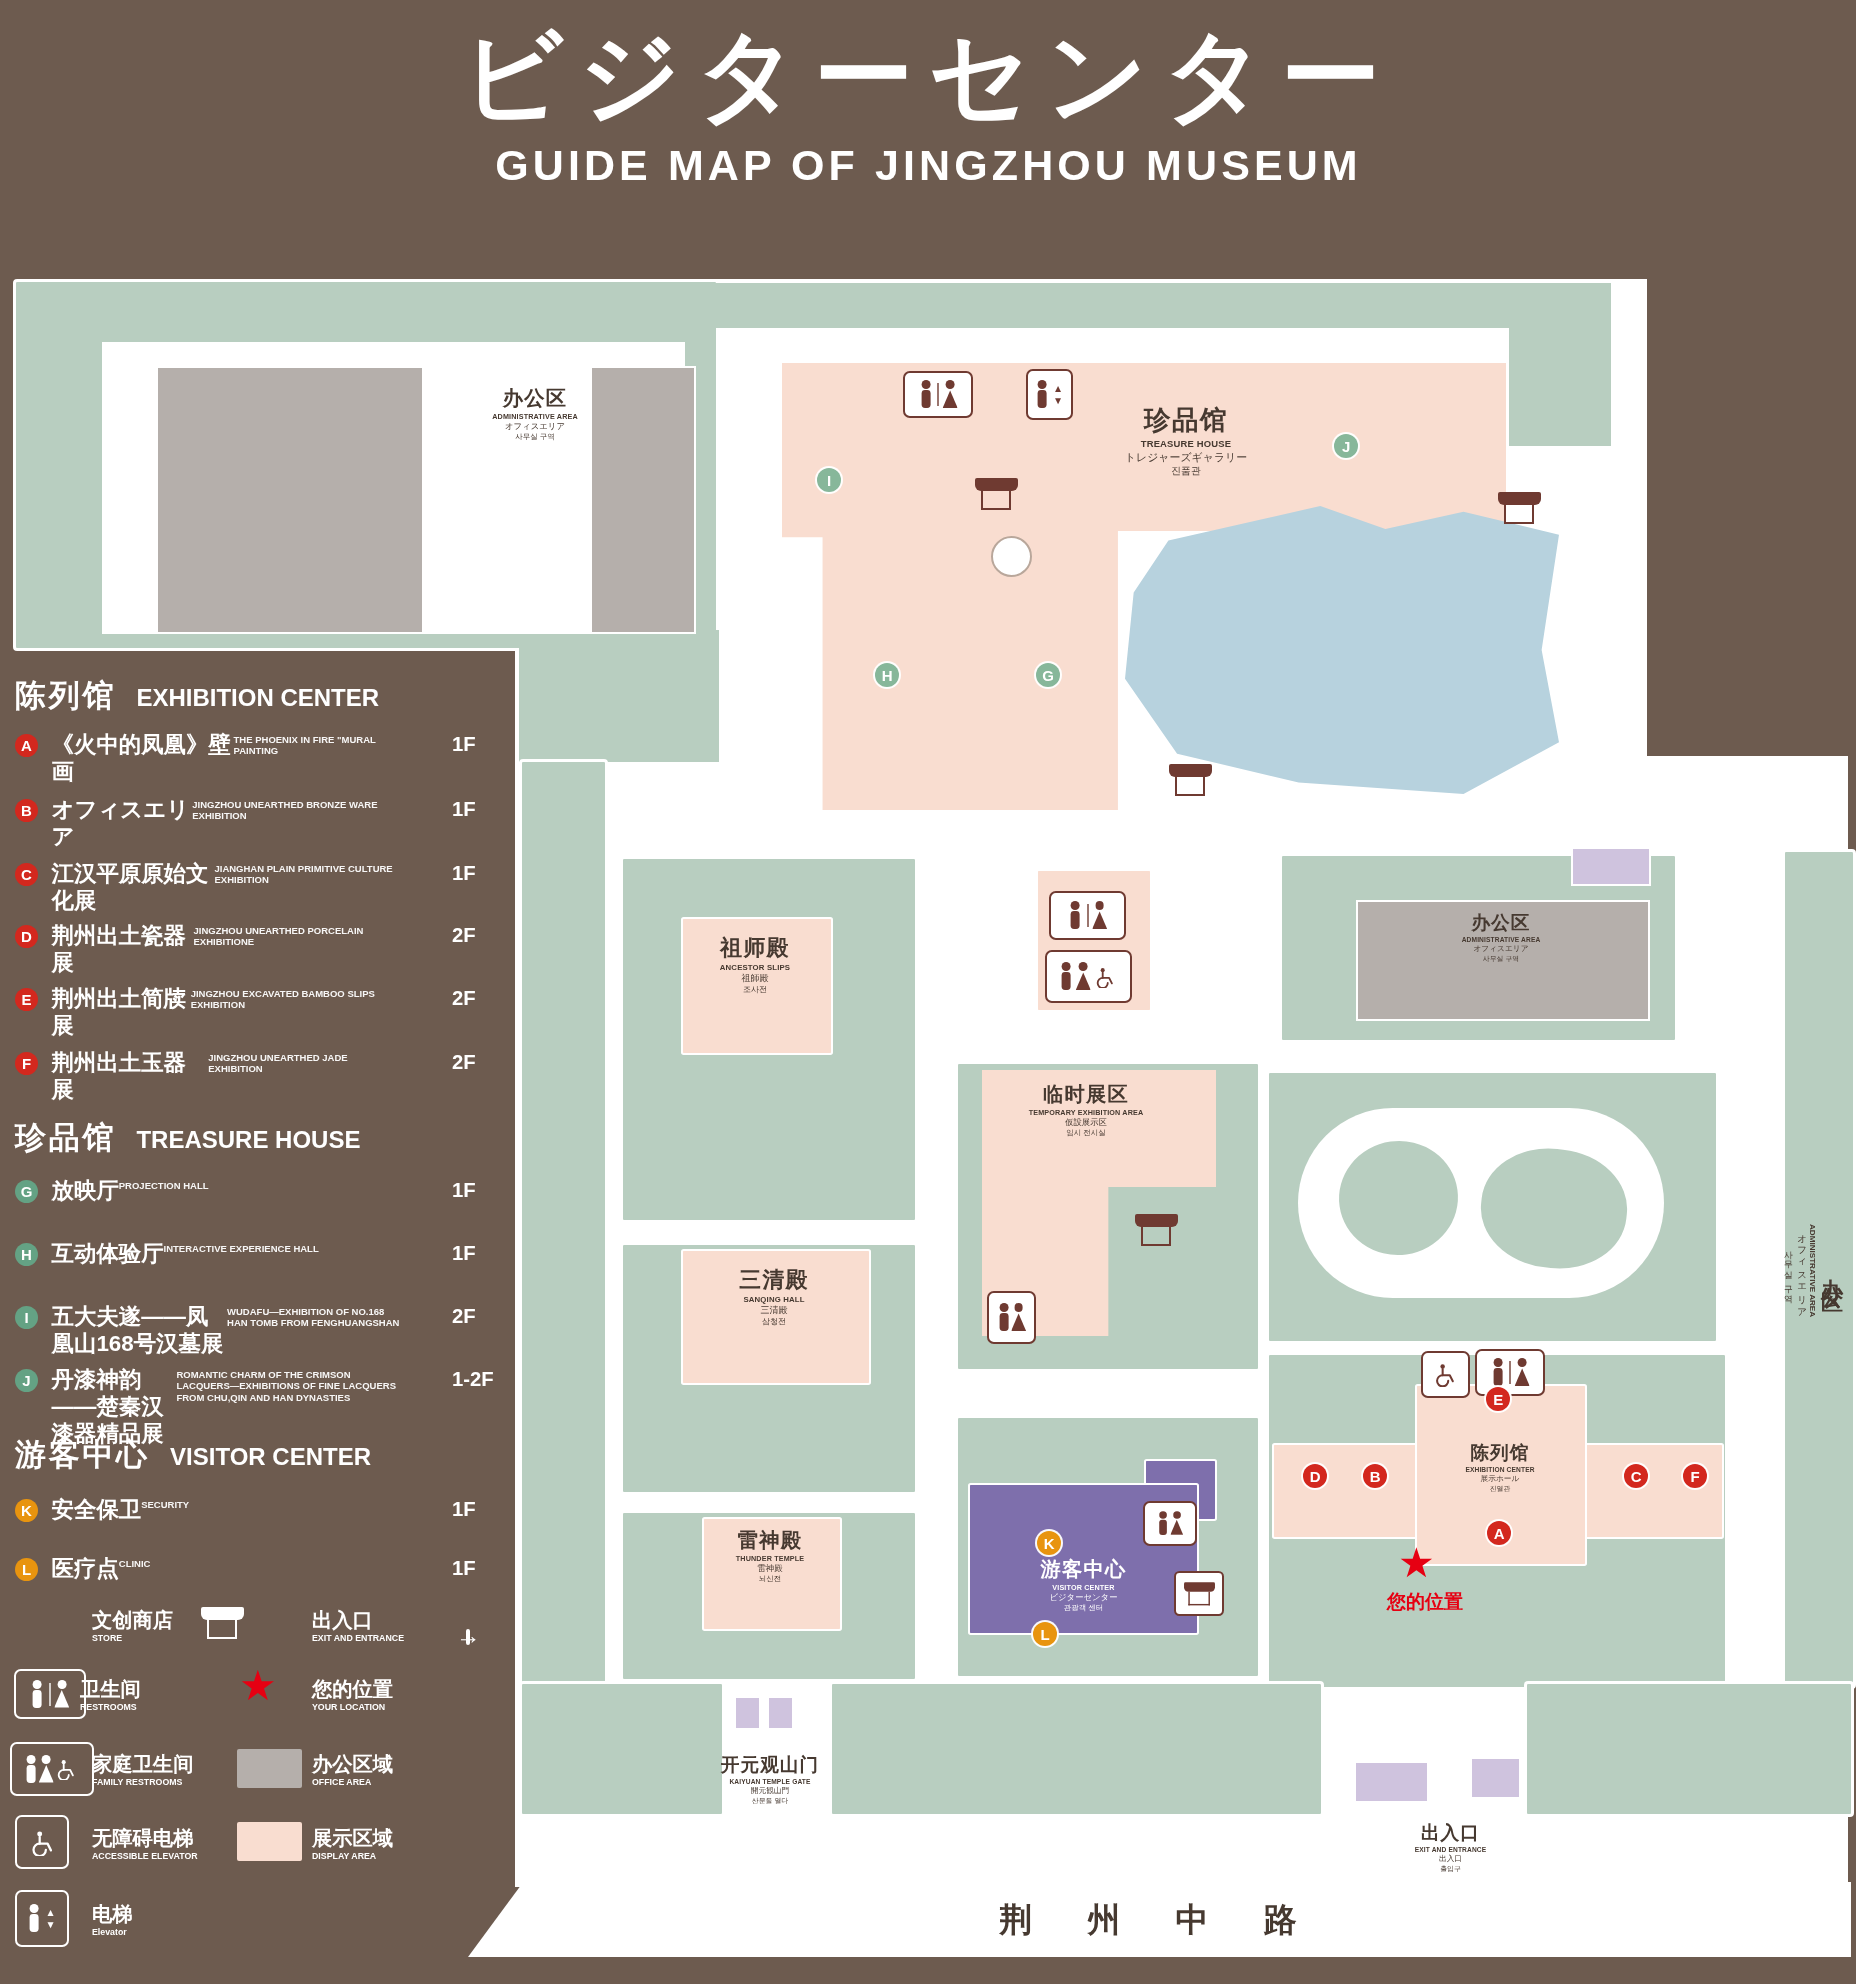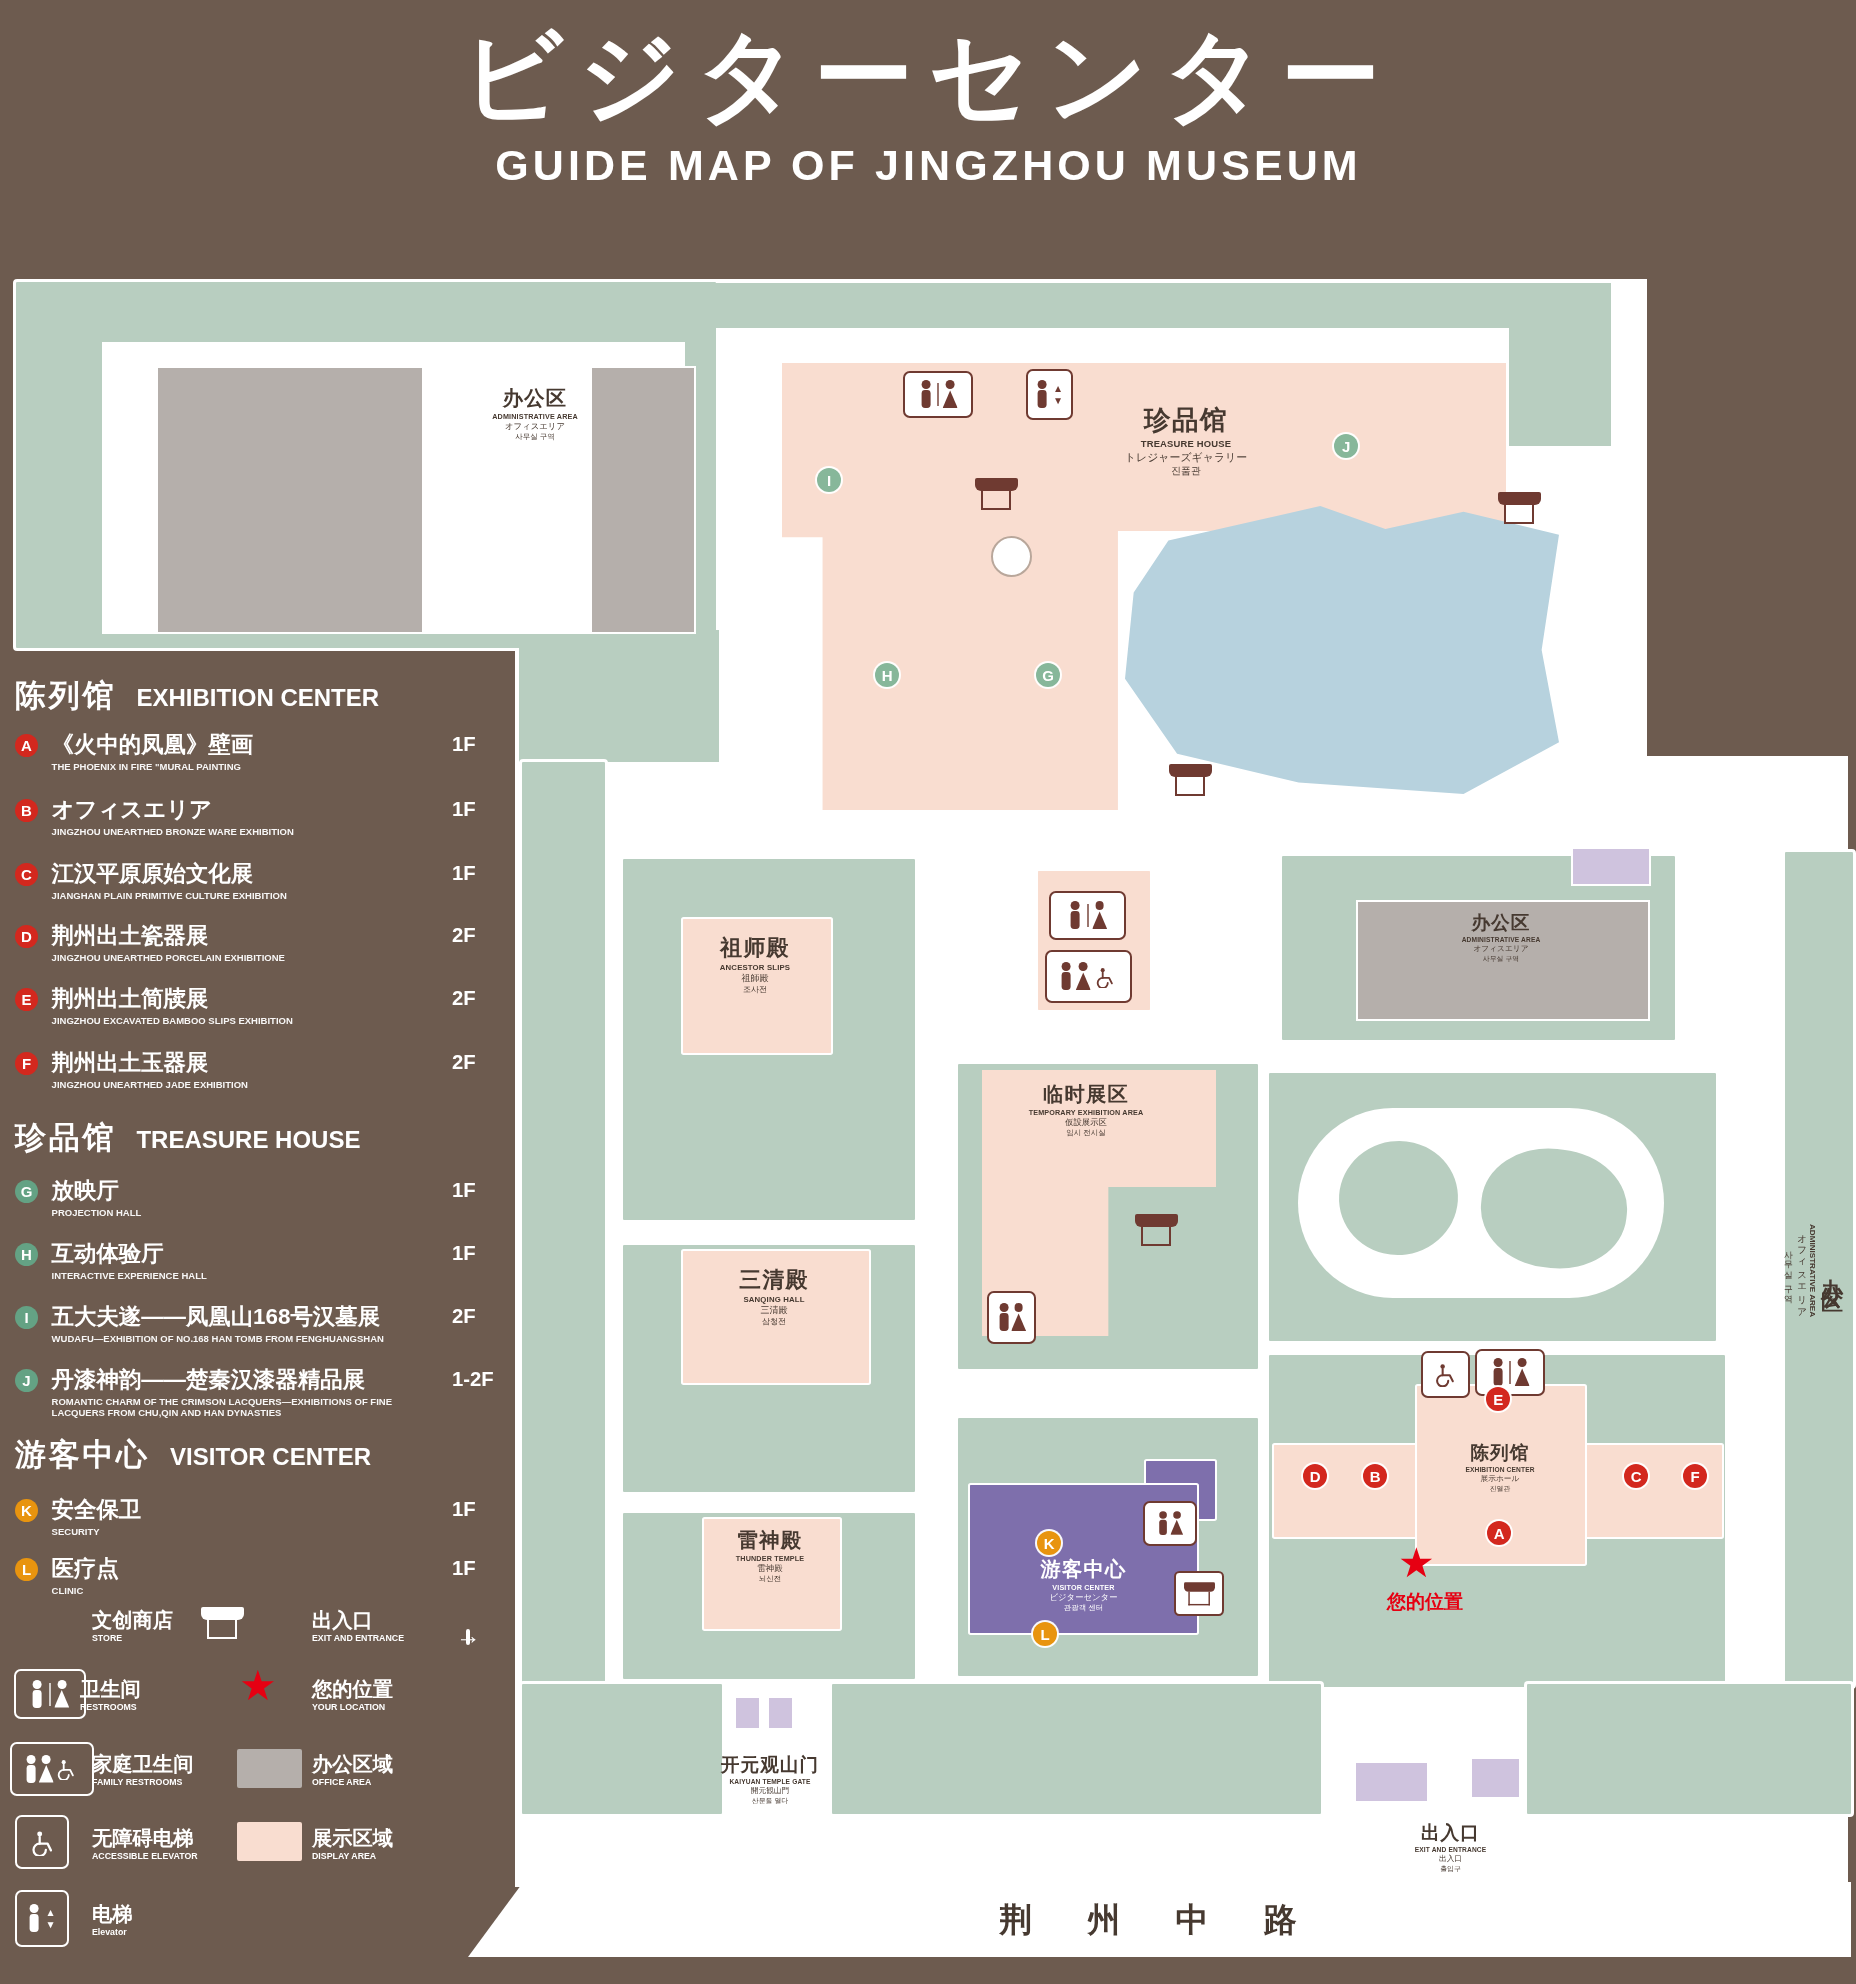--- a/index.html
+++ b/index.html
@@ -35,21 +35,21 @@
 
   .badge{width:23px;height:23px;border-radius:50%;color:#fff;font-weight:bold;font-size:15px;
          display:flex;align-items:center;justify-content:center;flex:none;margin-top:2px}
   .br{background:#d3281e}.bgn{background:#64a284}.bo{background:#e8940f}
 
   .sec-h{position:absolute;left:15px;color:#fff;display:flex;align-items:baseline;gap:20.3px}
   .sec-h .zh{font-size:31px;font-weight:bold;letter-spacing:2.7px}
   .sec-h .en{font-size:24px;font-weight:bold}
 
   .item{position:absolute;left:15px;width:495px;display:flex;gap:13.6px;color:#fff}
-  .item .tx{display:flex;flex-direction:column;width:353px;line-height:1.2}
+  .item .tx{display:flex;flex-direction:row;width:353px;line-height:1.2}
   .item .tx .zh{font-size:22.4px;font-weight:bold}
   .item .tx .en{font-size:9.5px;font-weight:bold;opacity:.95;margin-top:2px}
   .item .floor{position:absolute;left:437px;top:1.4px;font-size:20.3px;font-weight:bold}
 
   .sym{position:absolute;color:#fff;line-height:1.25}
   .sym .zh{display:block;font-size:20.3px;font-weight:bold}
   .sym .en{display:block;font-size:8.8px;font-weight:bold}
 
   .ibox{position:absolute;display:flex;align-items:center;justify-content:center;gap:5.4px;
         border:2.7px solid currentColor;border-radius:6.8px}

